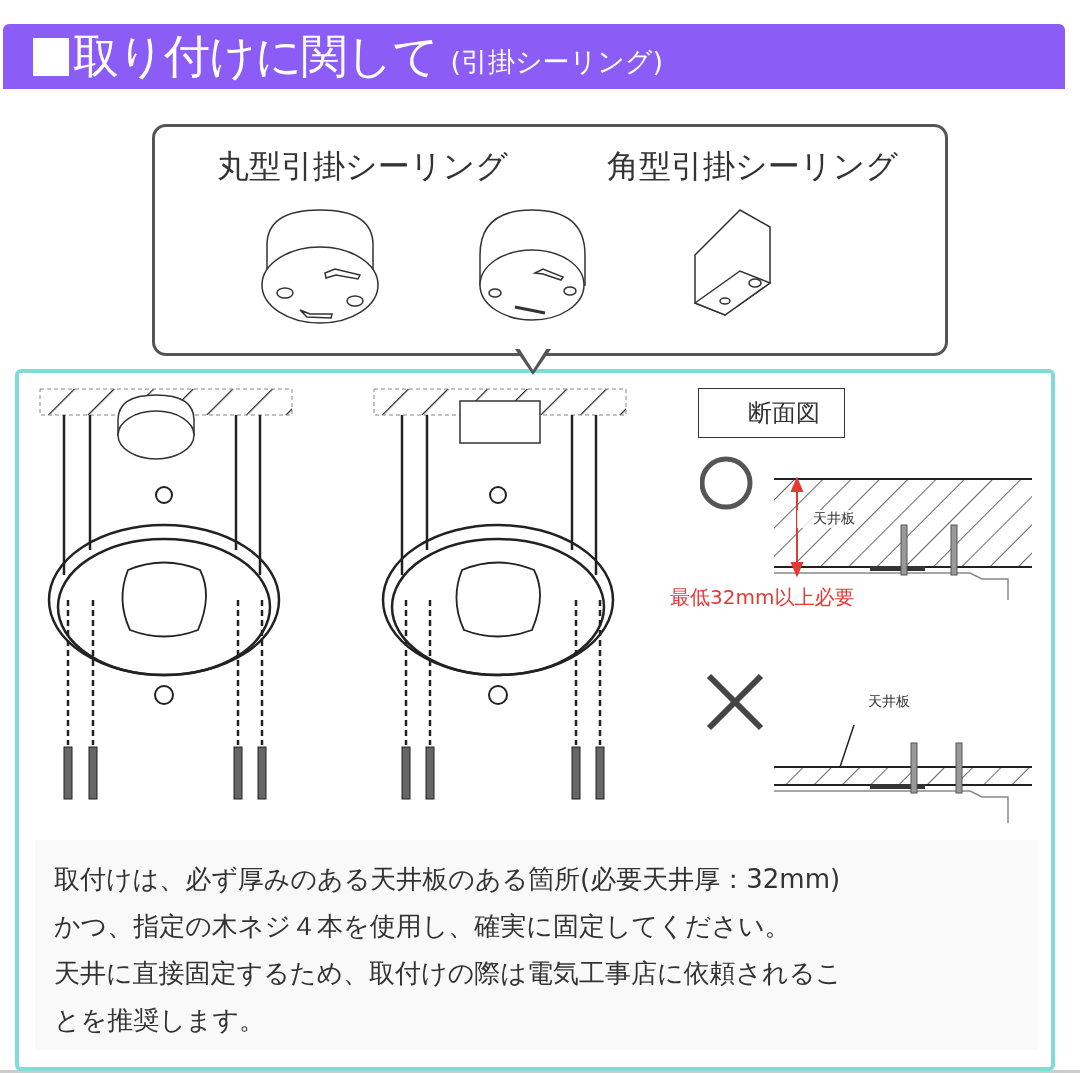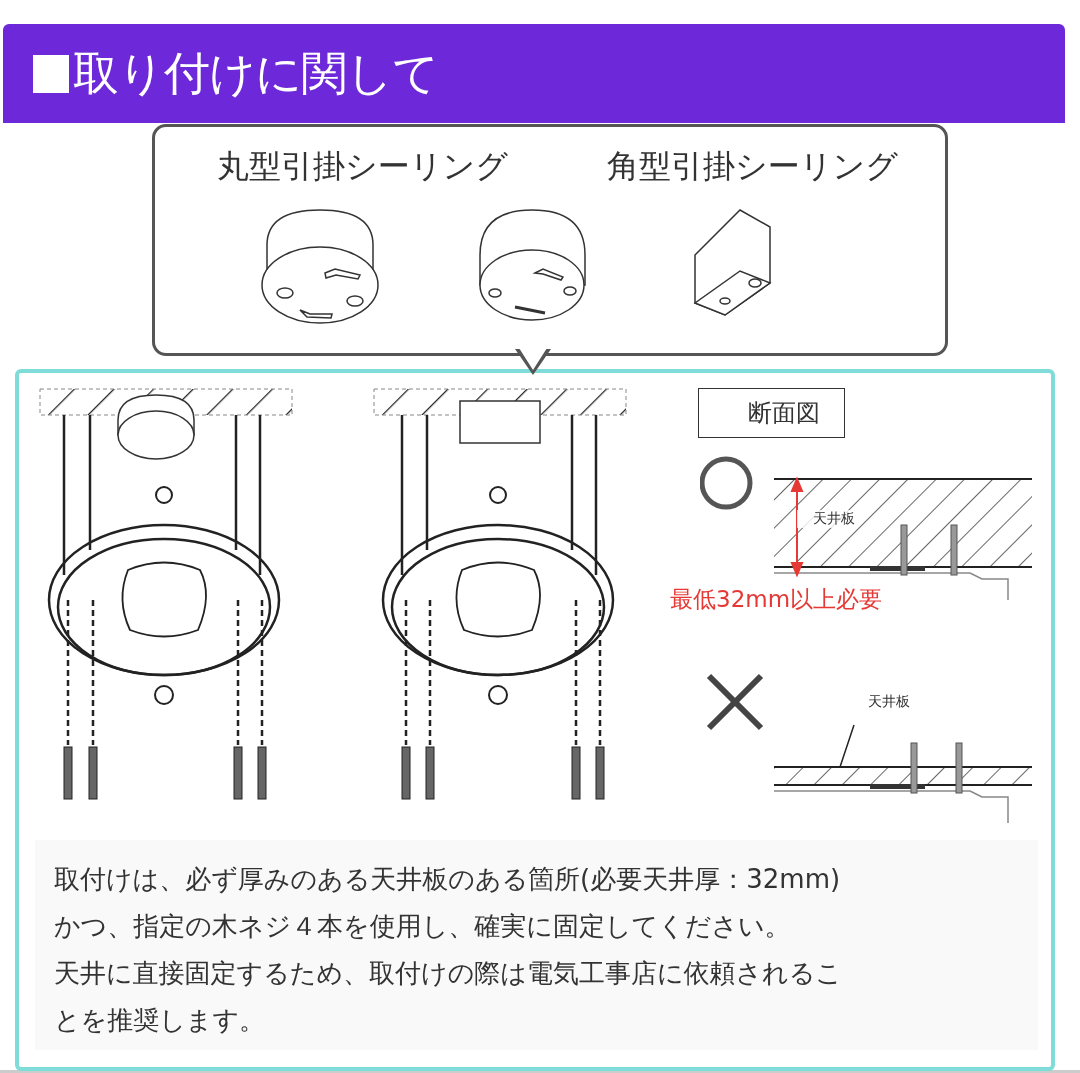--- a/index.html
+++ b/index.html
@@ -1,39 +1,40 @@
 <!DOCTYPE html>
 <html><head>
 <meta charset="utf-8">
 <style>
   html,body{margin:0;padding:0;background:#ffffff;}
   body{width:1080px;height:1073px;position:relative;overflow:hidden;font-family:"DejaVu Sans",sans-serif;}
-  .header{position:absolute;left:3px;top:24px;width:1062px;height:99px;background:#6d28d9;border-radius:6px 6px 0 0;display:flex;align-items:center;}
+  .header{position:absolute;left:3px;top:24px;width:1062px;height:65px;background:#8b5cf6;border-radius:6px 6px 0 0;display:flex;align-items:center;}
   .header-square{width:36px;height:38px;background:#fff;margin-left:30px;margin-right:4px;}
   .header-title{color:#fff;font-size:46px;letter-spacing:-1px;}
   .header-sub{color:#fff;font-size:27px;margin-left:12px;margin-top:10px;}
   .bubble{position:absolute;left:152px;top:124px;width:790px;height:226px;border:3px solid #555;border-radius:14px;background:#fff;z-index:3;}
   .bubble-tail{position:absolute;left:515px;top:349px;width:0;height:0;border-left:18px solid transparent;border-right:18px solid transparent;border-top:26px solid #555;z-index:4;}
   .bubble-tail-inner{position:absolute;left:519px;top:348px;width:0;height:0;border-left:14px solid transparent;border-right:14px solid transparent;border-top:22px solid #fff;z-index:5;}
   .label{position:absolute;font-size:32px;color:#333;}
   .panel{position:absolute;left:15px;top:369px;width:1032px;height:694px;border:4px solid #7fdcd8;border-radius:6px;background:#fff;z-index:1;}
   .note-box{position:absolute;left:35px;top:840px;width:1003px;height:210px;background:#f9f9f9;z-index:2;}
   .note-line{position:absolute;left:54px;font-size:26px;color:#333;z-index:3;white-space:nowrap;}
   .section-box{position:absolute;left:698px;top:388px;width:120px;height:48px;border:1.5px solid #333;display:flex;align-items:center;justify-content:center;font-size:24px;color:#333;z-index:3;background:#fff;padding-left:25px;}
-  .red-text{position:absolute;left:670px;top:584px;color:#e53935;font-size:23px;z-index:3;white-space:nowrap;}
+  .red-text{position:absolute;left:670px;top:584px;color:#e53935;font-size:20px;z-index:3;white-space:nowrap;}
   .small-label{position:absolute;font-size:14px;color:#333;z-index:4;padding-left:16px;}
   svg{position:absolute;z-index:3;}
   .bottom-line{position:absolute;left:0;top:1070px;width:1080px;height:3px;background:#ccc;}
 </style>
 </head>
 <body>
 
 <div class="header">
   <div class="header-square"></div>
   <span class="header-title">取り付けに関して</span>
+  <span class="header-sub">(引掛シーリング)</span>
 </div>
 
 <div class="panel"></div>
 
 <div class="bubble">
   <span class="label" style="left:452px;top:18px;">角型引掛シーリング</span>
   <span class="label" style="left:62px;top:18px;">丸型引掛シーリング</span>
 
   <svg style="left:100px;top:78px;" width="130" height="125" viewBox="0 0 130 125">
     <g fill="#fff" stroke="#333" stroke-width="1.5">

